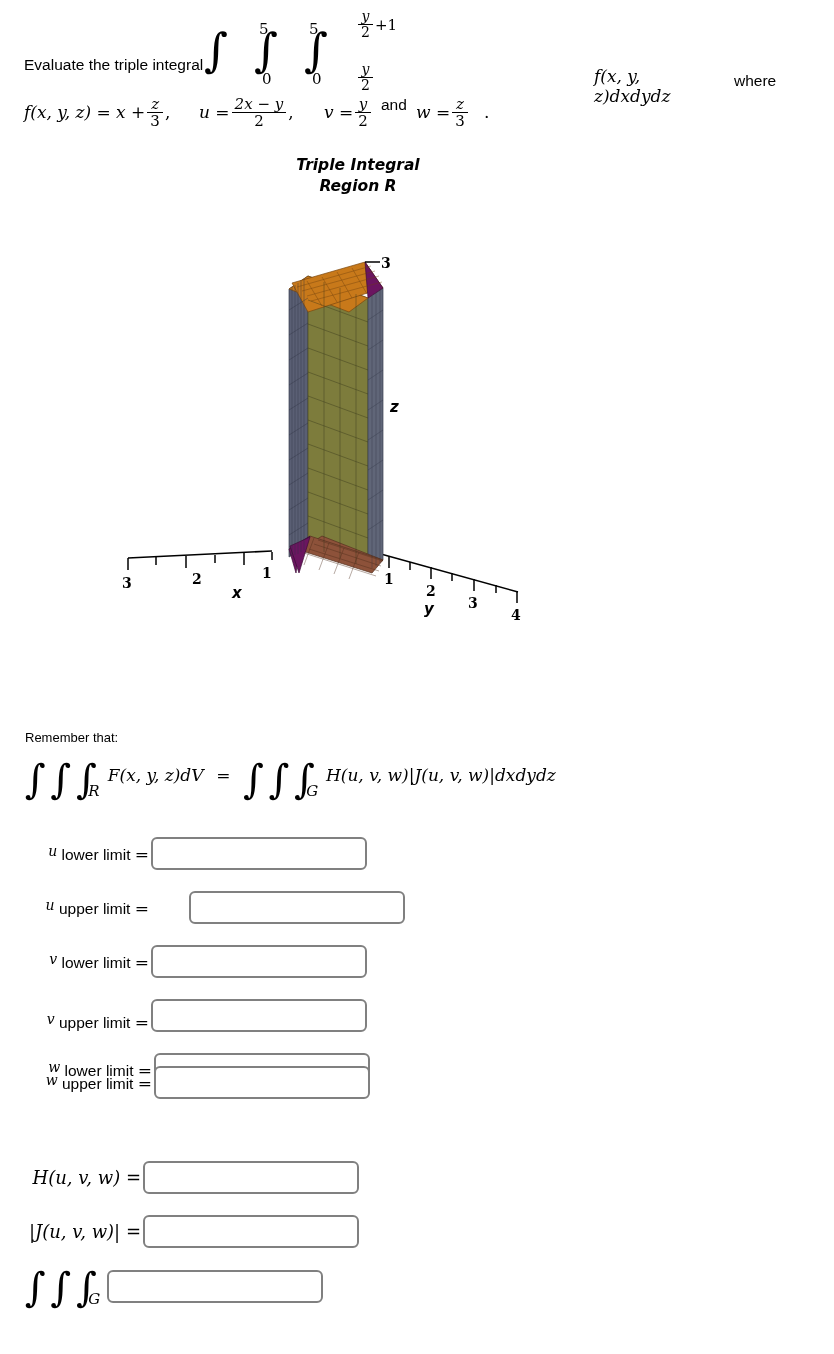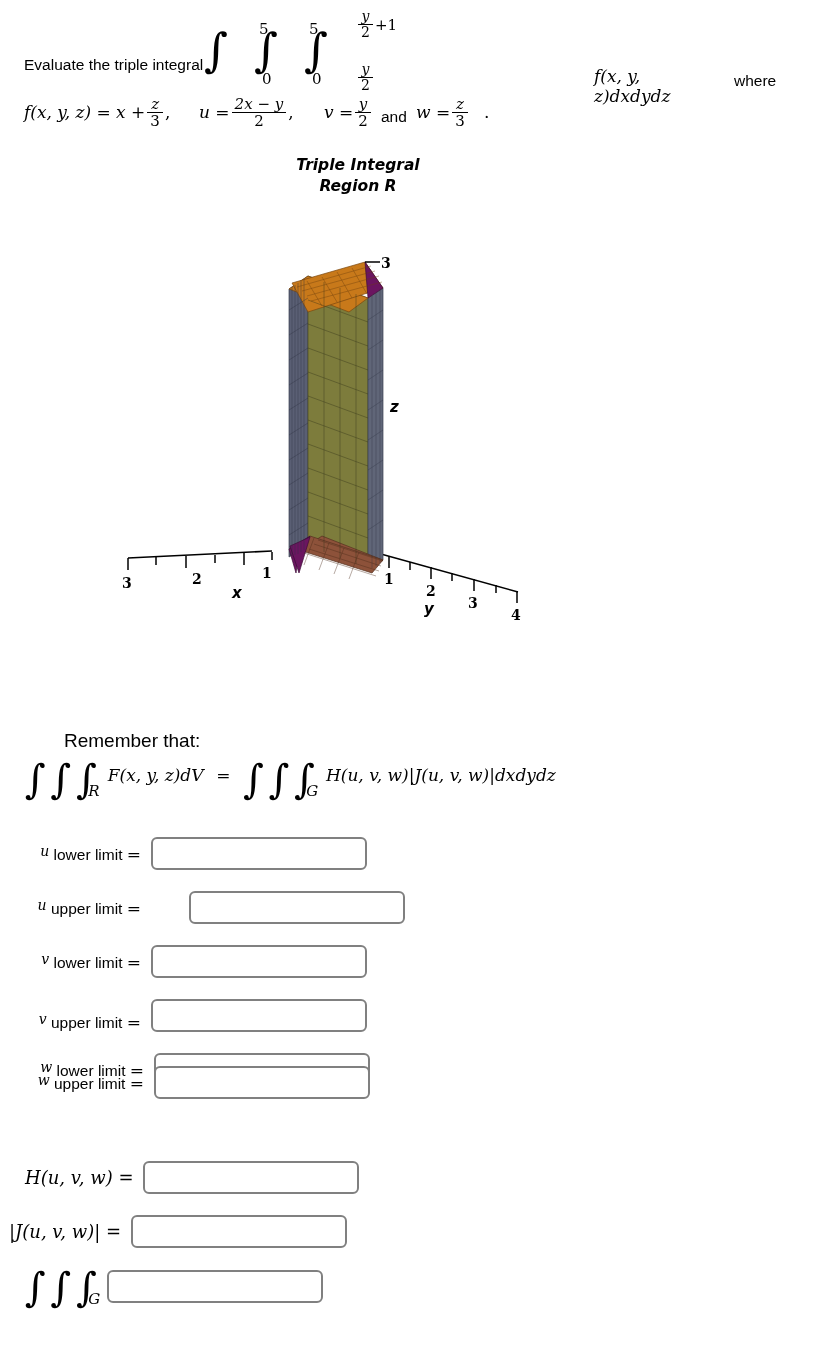--- a/index.html
+++ b/index.html
@@ -79,35 +79,34 @@
     font-size: 15.5px; line-height: 1.35; padding-left: 48px;
   }
   #region-plot {
     position: absolute; left: 100px; top: 240px;
     width: 450px; height: 400px;
   }
 
   
   #remember-label {
     position: absolute; left: 25px; top: 730px;
-    font-size: 19px;
-    margin-left: 39px;
+    font-size: 13px;
   }
   #identity-equation {
     position: absolute; left: 25px; top: 765px;
     font-size: 17px; white-space: nowrap;
   }
 
   
   .ansrow { position: absolute; display: flex; align-items: center; }
   .ans-label {
     font-size: 15.5px;
     white-space: nowrap;
     text-align: right;
-    padding-right: 10px;
+    padding-right: 2px;
     font-family: "Liberation Sans", sans-serif;
   }
   .ans-label .v {
     font-family: "DejaVu Serif", serif;
     font-style: italic;
     font-size: 14px;
     vertical-align: 0.28em;
   }
   .ans-label .mth {
     font-family: "DejaVu Serif", serif;
@@ -188,21 +187,21 @@
           <span class="num mathit">2x − y</span>
           <span class="den mathrm">2</span>
         </span><span class="mathrm">,</span>
       </span>
       <span class="seg" style="left:300px;">
         <span class="mathit">v =</span><span class="frac" style="font-size:15px;">
           <span class="num mathit">y</span>
           <span class="den mathrm">2</span>
         </span>
       </span>
-      <span class="seg prose" style="left:357px; top:12px;">and</span>
+      <span class="seg prose" style="left:357px; top:0;">and</span>
       <span class="seg" style="left:392px;">
         <span class="mathit">w =</span><span class="frac" style="font-size:15px;">
           <span class="num mathit">z</span>
           <span class="den mathrm">3</span>
         </span>
       </span>
       <span class="seg mathrm" style="left:460px; top:6px;">.</span>
     </div>
   </div>
 
@@ -411,21 +410,21 @@
     <input class="answer-box" style="width: 216px;" type="text" value="">
   </div>
 
   <div class="ansrow" style="left:25px; top:1161px;">
     <span class="ans-label" style="width:118px;">
       <span class="mth">H(u, v, w) =</span>
     </span>
     <input class="answer-box" style="width: 216px;" type="text" value="">
   </div>
 
-  <div class="ansrow" style="left:9px; top:1215px;">
+  <div class="ansrow" style="left:21px; top:1215px;">
     <span class="ans-label" style="width:122px;">
       <span class="mth">|J(u, v, w)| =</span>
     </span>
     <input class="answer-box" style="width: 216px;" type="text" value="">
   </div>
 
   <div id="final-row">
     <span class="expr">
       <span class="intsym">∫</span>
       <span class="intsym">∫</span>

